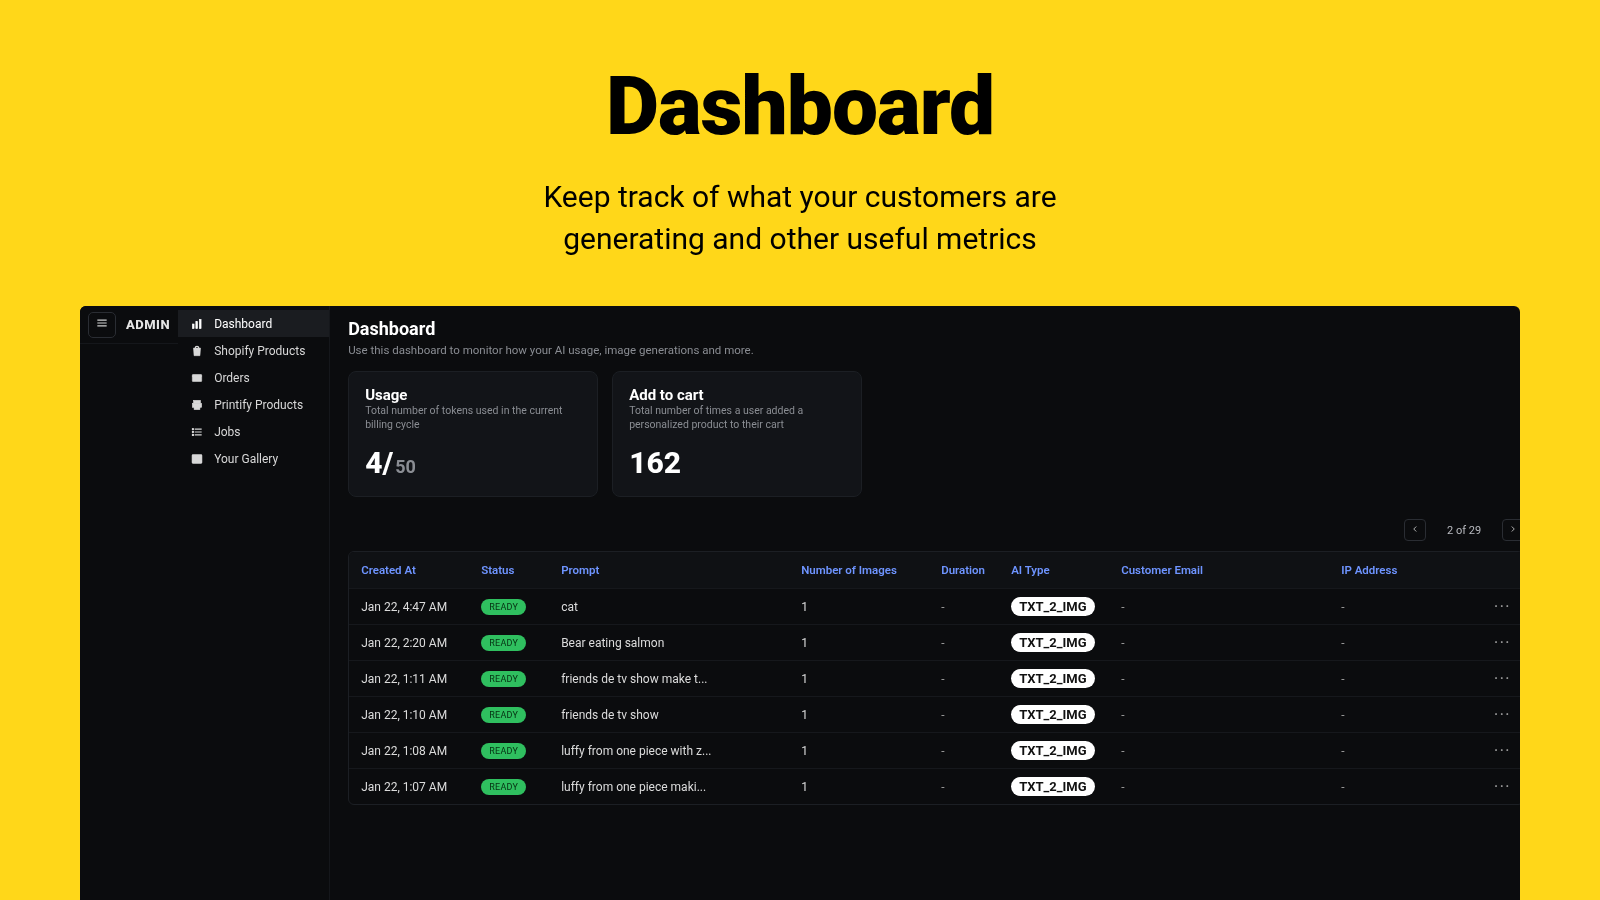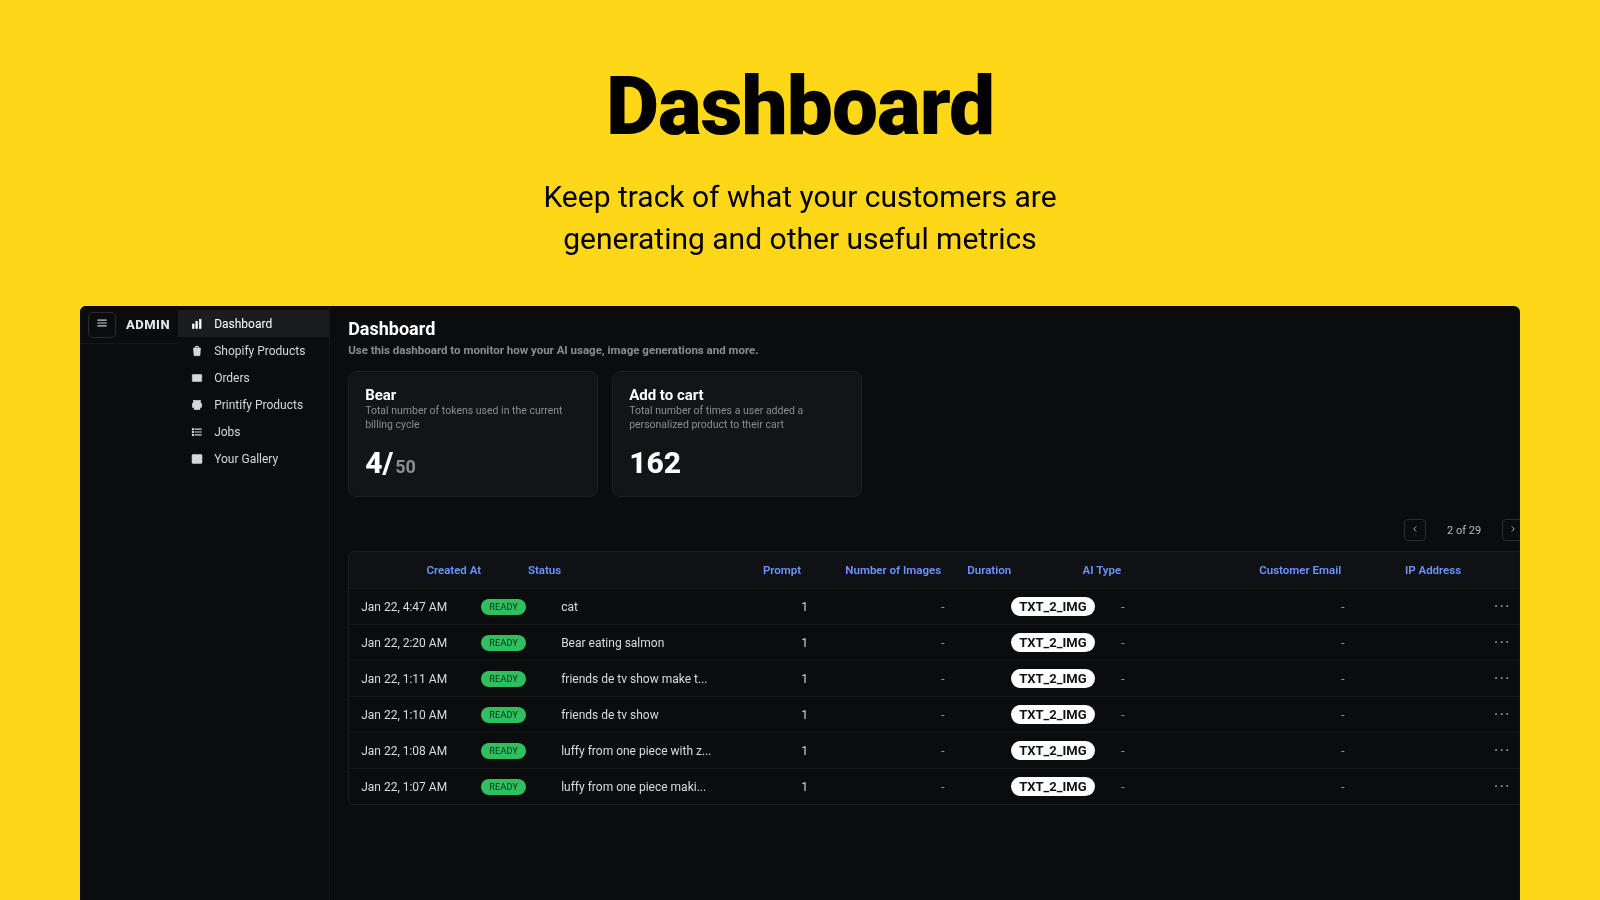--- a/index.html
+++ b/index.html
@@ -86,21 +86,21 @@
   .sb-item .ic { width: 14px; height: 14px; display: inline-flex; align-items: center; justify-content: center; }
   .sb-item .ic svg { width: 14px; height: 14px; fill: currentColor; stroke: currentColor; }
   .main {
     flex: 1;
     padding: 12px 18px 0 18px;
     overflow: hidden;
     display: flex;
     flex-direction: column;
   }
   .page-title { font-size: 18px; font-weight: 700; color: #fff; }
-  .page-sub { font-size: 11.5px; color: #8a8d93; margin-top: 4px; font-weight: bold; }
+  .page-sub { font-size: 11.5px; color: #8a8d93; margin-top: 4px; }
   .cards {
     display: flex;
     gap: 14px;
     margin-top: 14px;
   }
   .card {
     background: #121418;
     border: 1px solid #1c1f24;
     border-radius: 8px;
     padding: 14px 16px 16px;
@@ -144,21 +144,21 @@
     color: #dcdcdc;
     min-height: 36px;
   }
   .trow.head {
     border-top: none;
     color: #6e94ff;
     font-weight: 600;
     font-size: 11.5px;
     background: #0f1114;
   }
-  .trow.head .col { color: #6e94ff; text-align: right; }
+  .trow.head .col { color: #6e94ff; }
   .badge-ready {
     display: inline-block;
     background: #2fbf5f;
     color: #063012;
     font-size: 9px;
     font-weight: 400;
     padding: 3px 8px;
     border-radius: 999px;
     letter-spacing: .3px;
   }
@@ -273,21 +273,21 @@
           <span>Your Gallery</span>
         </div>
       </div>
 
     <div class="main">
       <div class="page-title">Dashboard</div>
       <div class="page-sub">Use this dashboard to monitor how your AI usage, image generations and more.</div>
 
       <div class="cards">
         <div class="card">
-          <div class="ct">Bear</div>
+          <div class="ct">Usage</div>
           <div class="cs">Total number of tokens used in the current billing cycle</div>
           <div class="cv">
             <span>4/</span>
               <span class="den">50</span>
           </div>
         </div>
         <div class="card">
           <div class="ct">Add to cart</div>
           <div class="cs">Total number of times a user added a personalized product to their cart</div>
           <div class="cv">162</div>

